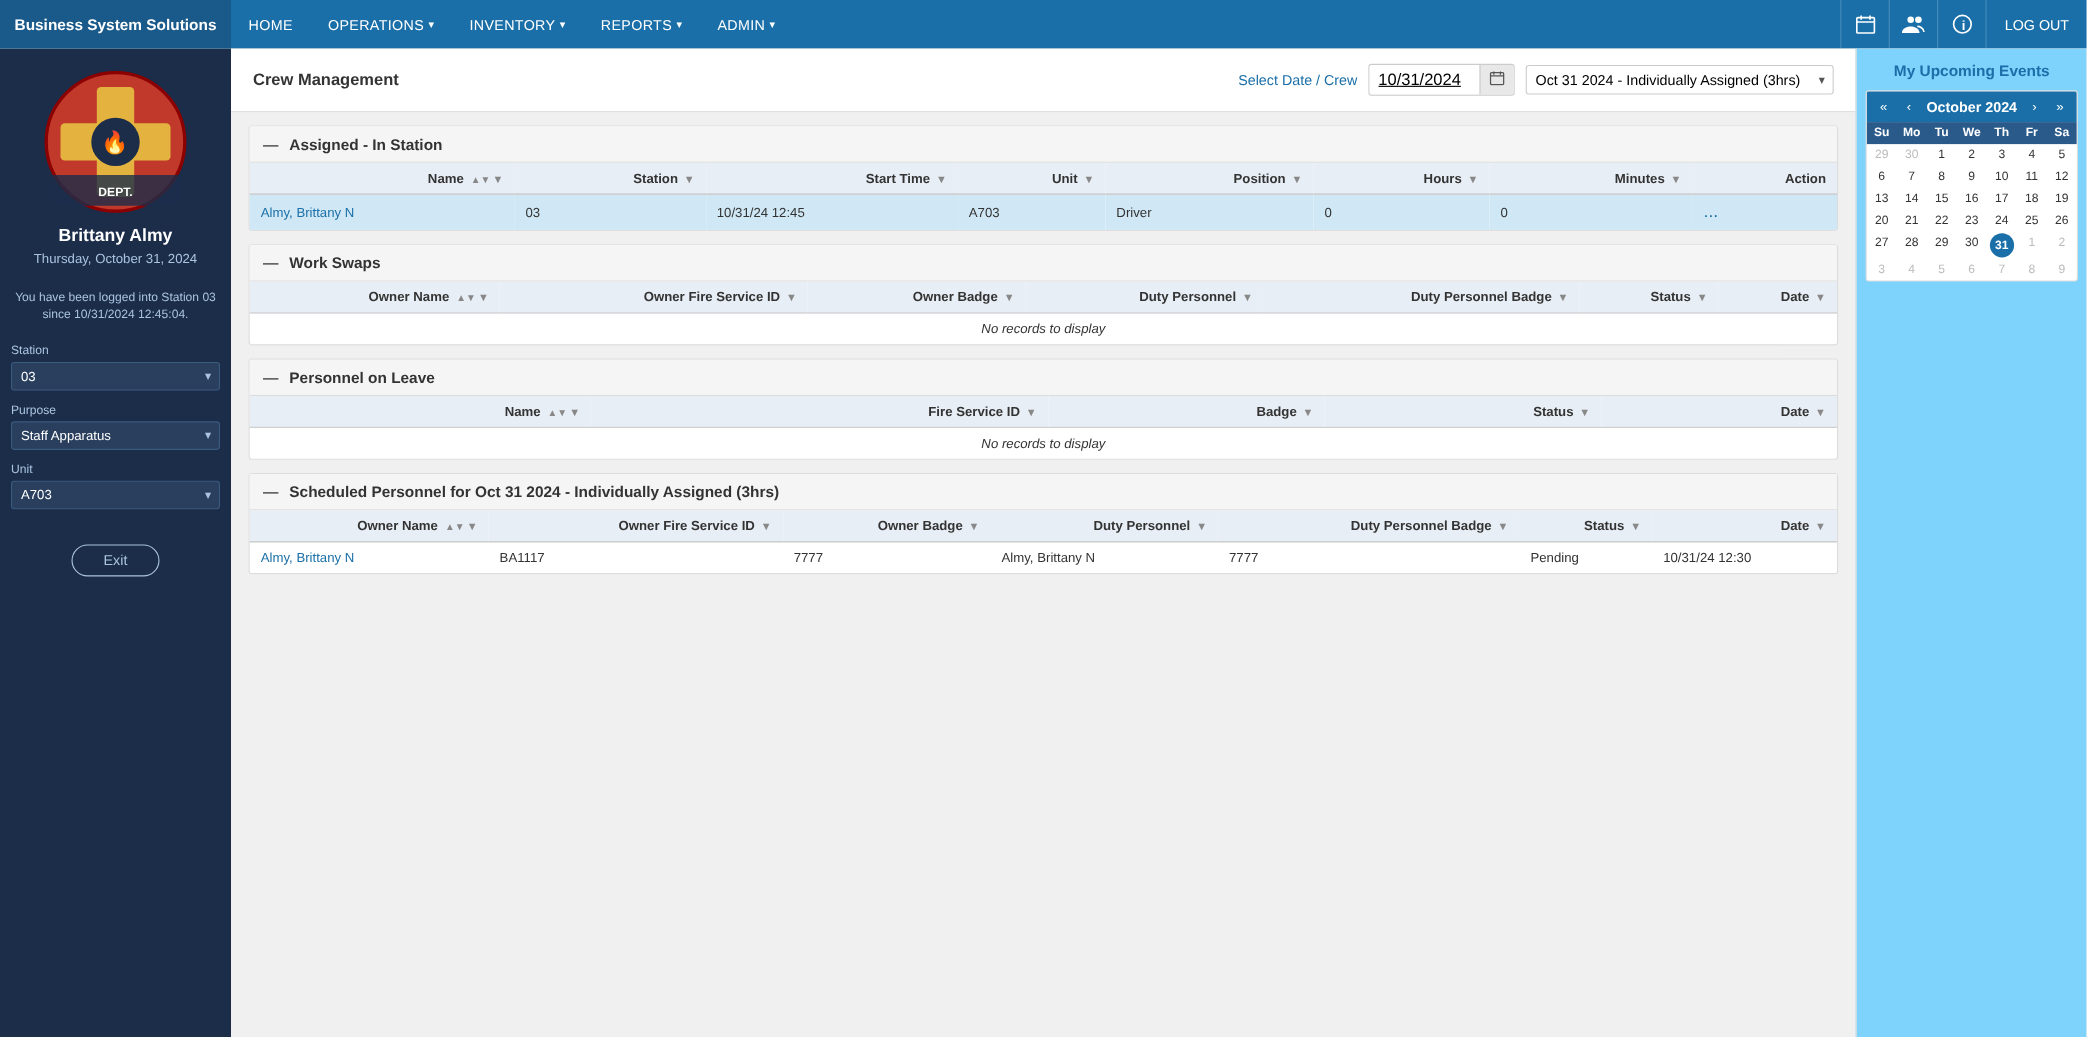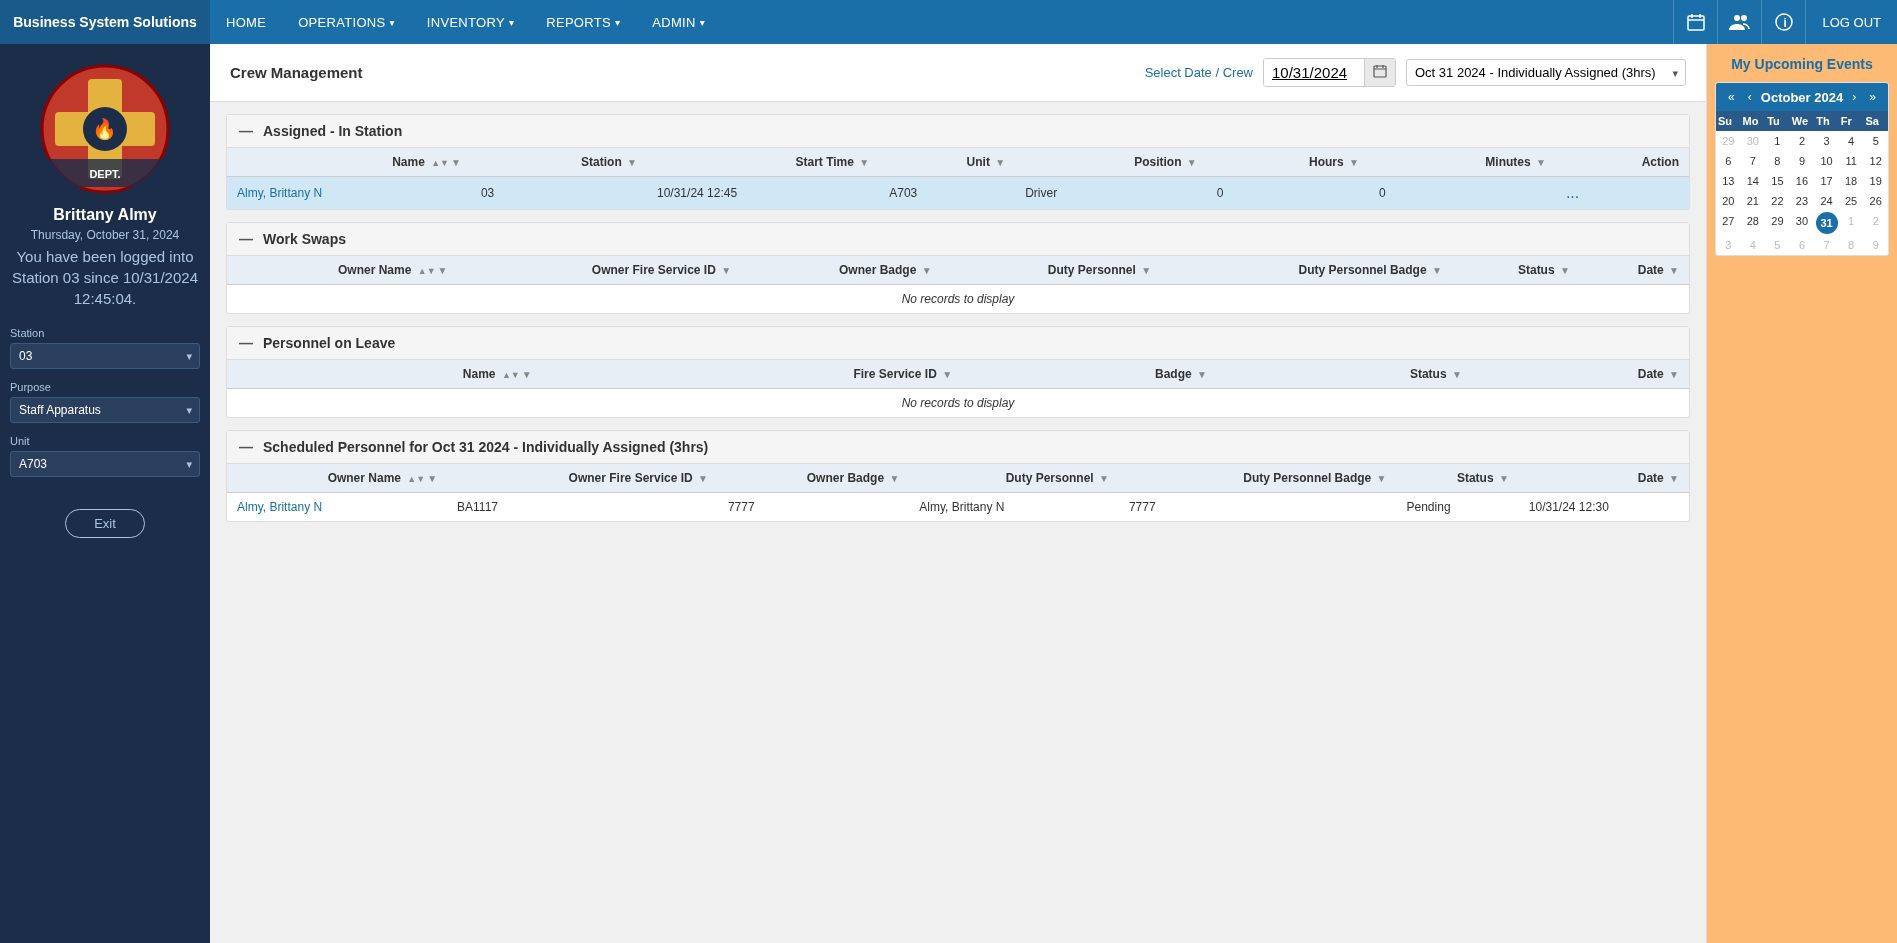--- a/index.html
+++ b/index.html
@@ -44,24 +44,24 @@
       width: 210px; background: #1c2d4a; flex-shrink: 0; display: flex; flex-direction: column;
       align-items: center; padding: 20px 10px; overflow-y: auto;
     }
     .sidebar .fire-logo {
       width: 130px; height: 130px; margin-bottom: 12px;
     }
     .sidebar .user-name {
       color: white; font-size: 16px; font-weight: bold; text-align: center; margin-bottom: 4px;
     }
     .sidebar .user-date {
-      color: #aac4e0; font-size: 12px; text-align: center; margin-bottom: 4px;
+      color: #aac4e0; font-size: 12px; text-align: center; margin-bottom: 22px;
     }
     .sidebar .login-info {
-      color: #aac4e0; font-size: 15px; text-align: center; margin-bottom: 18px; line-height: 1.4;
+      color: #aac4e0; font-size: 11px; text-align: center; margin-bottom: 18px; line-height: 1.4;
     }
     .sidebar .field-group { width: 100%; margin-bottom: 12px; }
     .sidebar .field-label {
       color: #aac4e0; font-size: 11px; margin-bottom: 4px; display: block;
     }
     .sidebar .field-select {
       width: 100%; background: #2a3f5e; color: white; border: 1px solid #3a5a7e;
       padding: 5px 8px; font-size: 12px; border-radius: 3px; appearance: none;
       cursor: pointer;
     }
@@ -148,21 +148,21 @@
     }
     .data-table tr:last-child td { border-bottom: none; }
     .data-table tr.selected td { background: #d0e8f5; }
     .no-records {
       text-align: center; color: #666; padding: 14px; font-size: 13px; font-style: italic;
     }
     .action-dots { color: #1a6fa8; cursor: pointer; font-size: 16px; }
 
     
     .right-panel {
-      width: 191px; flex-shrink: 0; background: #fdba74; border-left: 1px solid #ddd;
+      width: 210px; flex-shrink: 0; background: #7dd3fc; border-left: 1px solid #ddd;
       display: flex; flex-direction: column; padding: 12px 8px; overflow-y: auto;
     }
     .right-panel-title {
       font-size: 14px; font-weight: 600; color: #1a6fa8; margin-bottom: 10px; text-align: center;
     }
 
     
     .mini-cal { background: white; border: 1px solid #ddd; border-radius: 3px; overflow: hidden; }
     .cal-nav {
       background: #1a6fa8; display: flex; align-items: center; justify-content: space-between;
@@ -173,21 +173,21 @@
       padding: 2px 4px;
     }
     .cal-month-label {
       color: white; font-size: 13px; font-weight: bold;
     }
     .cal-header-row {
       display: grid; grid-template-columns: repeat(7, 1fr);
       background: #2a5a8a;
     }
     .cal-header-cell {
-      color: white; font-size: 11px; font-weight: 600;
+      text-align: center; color: white; font-size: 11px; font-weight: 600;
       padding: 4px 2px;
     }
     .cal-body { display: grid; grid-template-columns: repeat(7, 1fr); }
     .cal-cell {
       text-align: center; font-size: 11px; padding: 4px 2px; color: #333; cursor: pointer;
     }
     .cal-cell.other-month { color: #bbb; }
     .cal-cell.today {
       background: #1a6fa8; color: white; border-radius: 50%; font-weight: bold;
       width: 22px; height: 22px; display: flex; align-items: center; justify-content: center;

